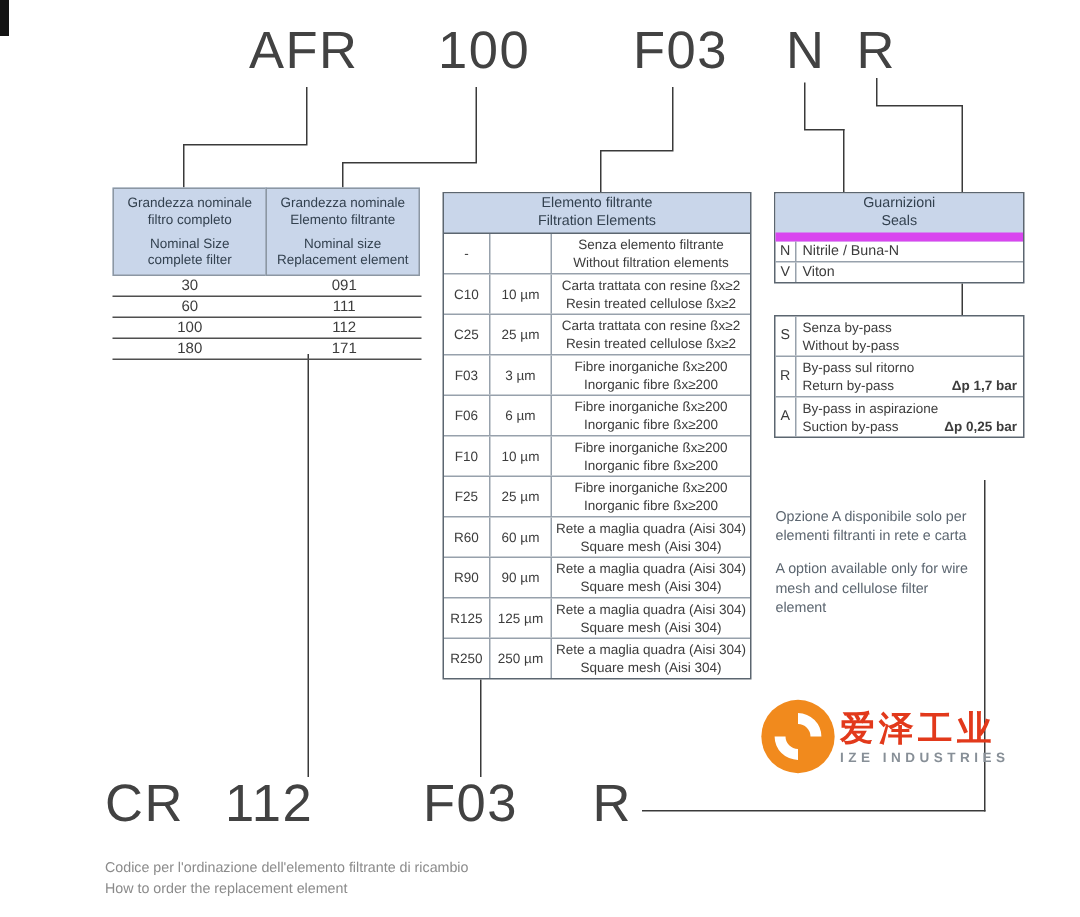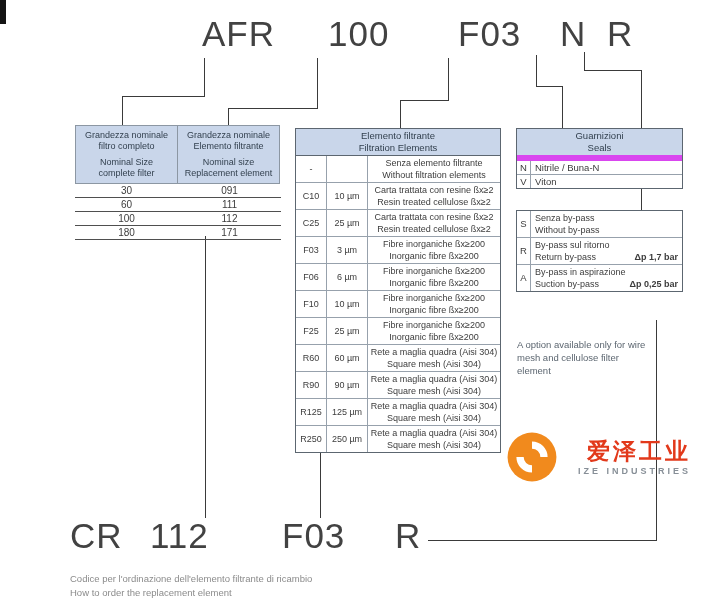--- a/index.html
+++ b/index.html
@@ -2,21 +2,21 @@
 <html><head>
 <meta charset="utf-8">
 <style>
   html,body{margin:0;padding:0;background:#fff;}
   .page{position:relative;width:720px;height:611px;background:#ffffff;overflow:hidden;
         font-family:"Liberation Sans","DejaVu Sans",sans-serif;color:#3c3c3c;}
   .artifact{position:absolute;left:0;top:0;width:6px;height:24px;background:#141414;}
 
   
   .code{position:absolute;font-size:35px;color:#424242;letter-spacing:1px;}
-  .tc{top:14px;margin-left:36px;}
+  .tc{top:14px;}
   .tc0{left:166px;} .tc1{left:292px;} .tc2{left:422px;} .tc3{left:524px;} .tc4{left:571px;}
   .bc{top:516px;}
   .bc0{left:70px;} .bc1{left:150px;} .bc2{left:282px;} .bc3{left:395px;}
 
   
   .line{position:absolute;background:#3a3a3a;}
   .vl{width:1px;} .hl{height:1px;}
 
   
   .size-table{position:absolute;left:75px;top:125px;width:206px;}
@@ -53,21 +53,21 @@
        border-right:1px solid #97a1ac;font-size:9.5px;flex-shrink:0;}
   .byp-desc{flex:1;padding:1px 4px;}
   .byp-line2{display:flex;justify-content:space-between;align-items:baseline;}
   .byp-dp{font-weight:bold;white-space:nowrap;text-align:right;}
 
   
   .note{position:absolute;left:517px;top:338px;width:138px;font-size:9.5px;line-height:13px;color:#5c6670;}
   .note div + div{margin-top:9px;}
 
   
-  .logo{position:absolute;left:506px;top:431px;display:flex;align-items:center;gap:20px;text-align:right;}
+  .logo{position:absolute;left:506px;top:465px;display:flex;align-items:center;gap:2px;}
   .logo-text{display:flex;flex-direction:column;}
   .logo-cn{font-size:23px;font-weight:bold;color:#e2391b;letter-spacing:3px;line-height:26px;}
   .logo-en{font-size:9px;font-weight:bold;color:#878f97;letter-spacing:3px;margin-top:2px;}
 
   
   .caption{position:absolute;left:70px;top:572px;font-size:9.5px;line-height:14px;color:#8b8b8b;}
 </style>
 </head>
 <body>
 
@@ -271,20 +271,21 @@
         <div>By-pass in aspirazione</div>
         <div class="byp-line2">
           <span>Suction by-pass</span>
           <span class="byp-dp">Δp 0,25 bar</span>
         </div>
       </div>
     </div>
   </div>
 
   <div class="note">
+    <div>Opzione A disponibile solo per elementi filtranti in rete e carta</div>
     <div>A option available only for wire mesh and cellulose filter element</div>
   </div>
 
   <div class="logo">
     <svg width="52" height="52" viewBox="0 0 100 100">
       <circle cx="50" cy="50" r="47" fill="#f18a1d"></circle>
       <path d="M50 20 a30 30 0 0 1 30 30 l-14 0 a16 16 0 0 0 -16 -16 z" fill="#ffffff"></path>
       <path d="M50 80 a30 30 0 0 1 -30 -30 l14 0 a16 16 0 0 0 16 16 z" fill="#ffffff"></path>
     </svg>
     <div class="logo-text">

